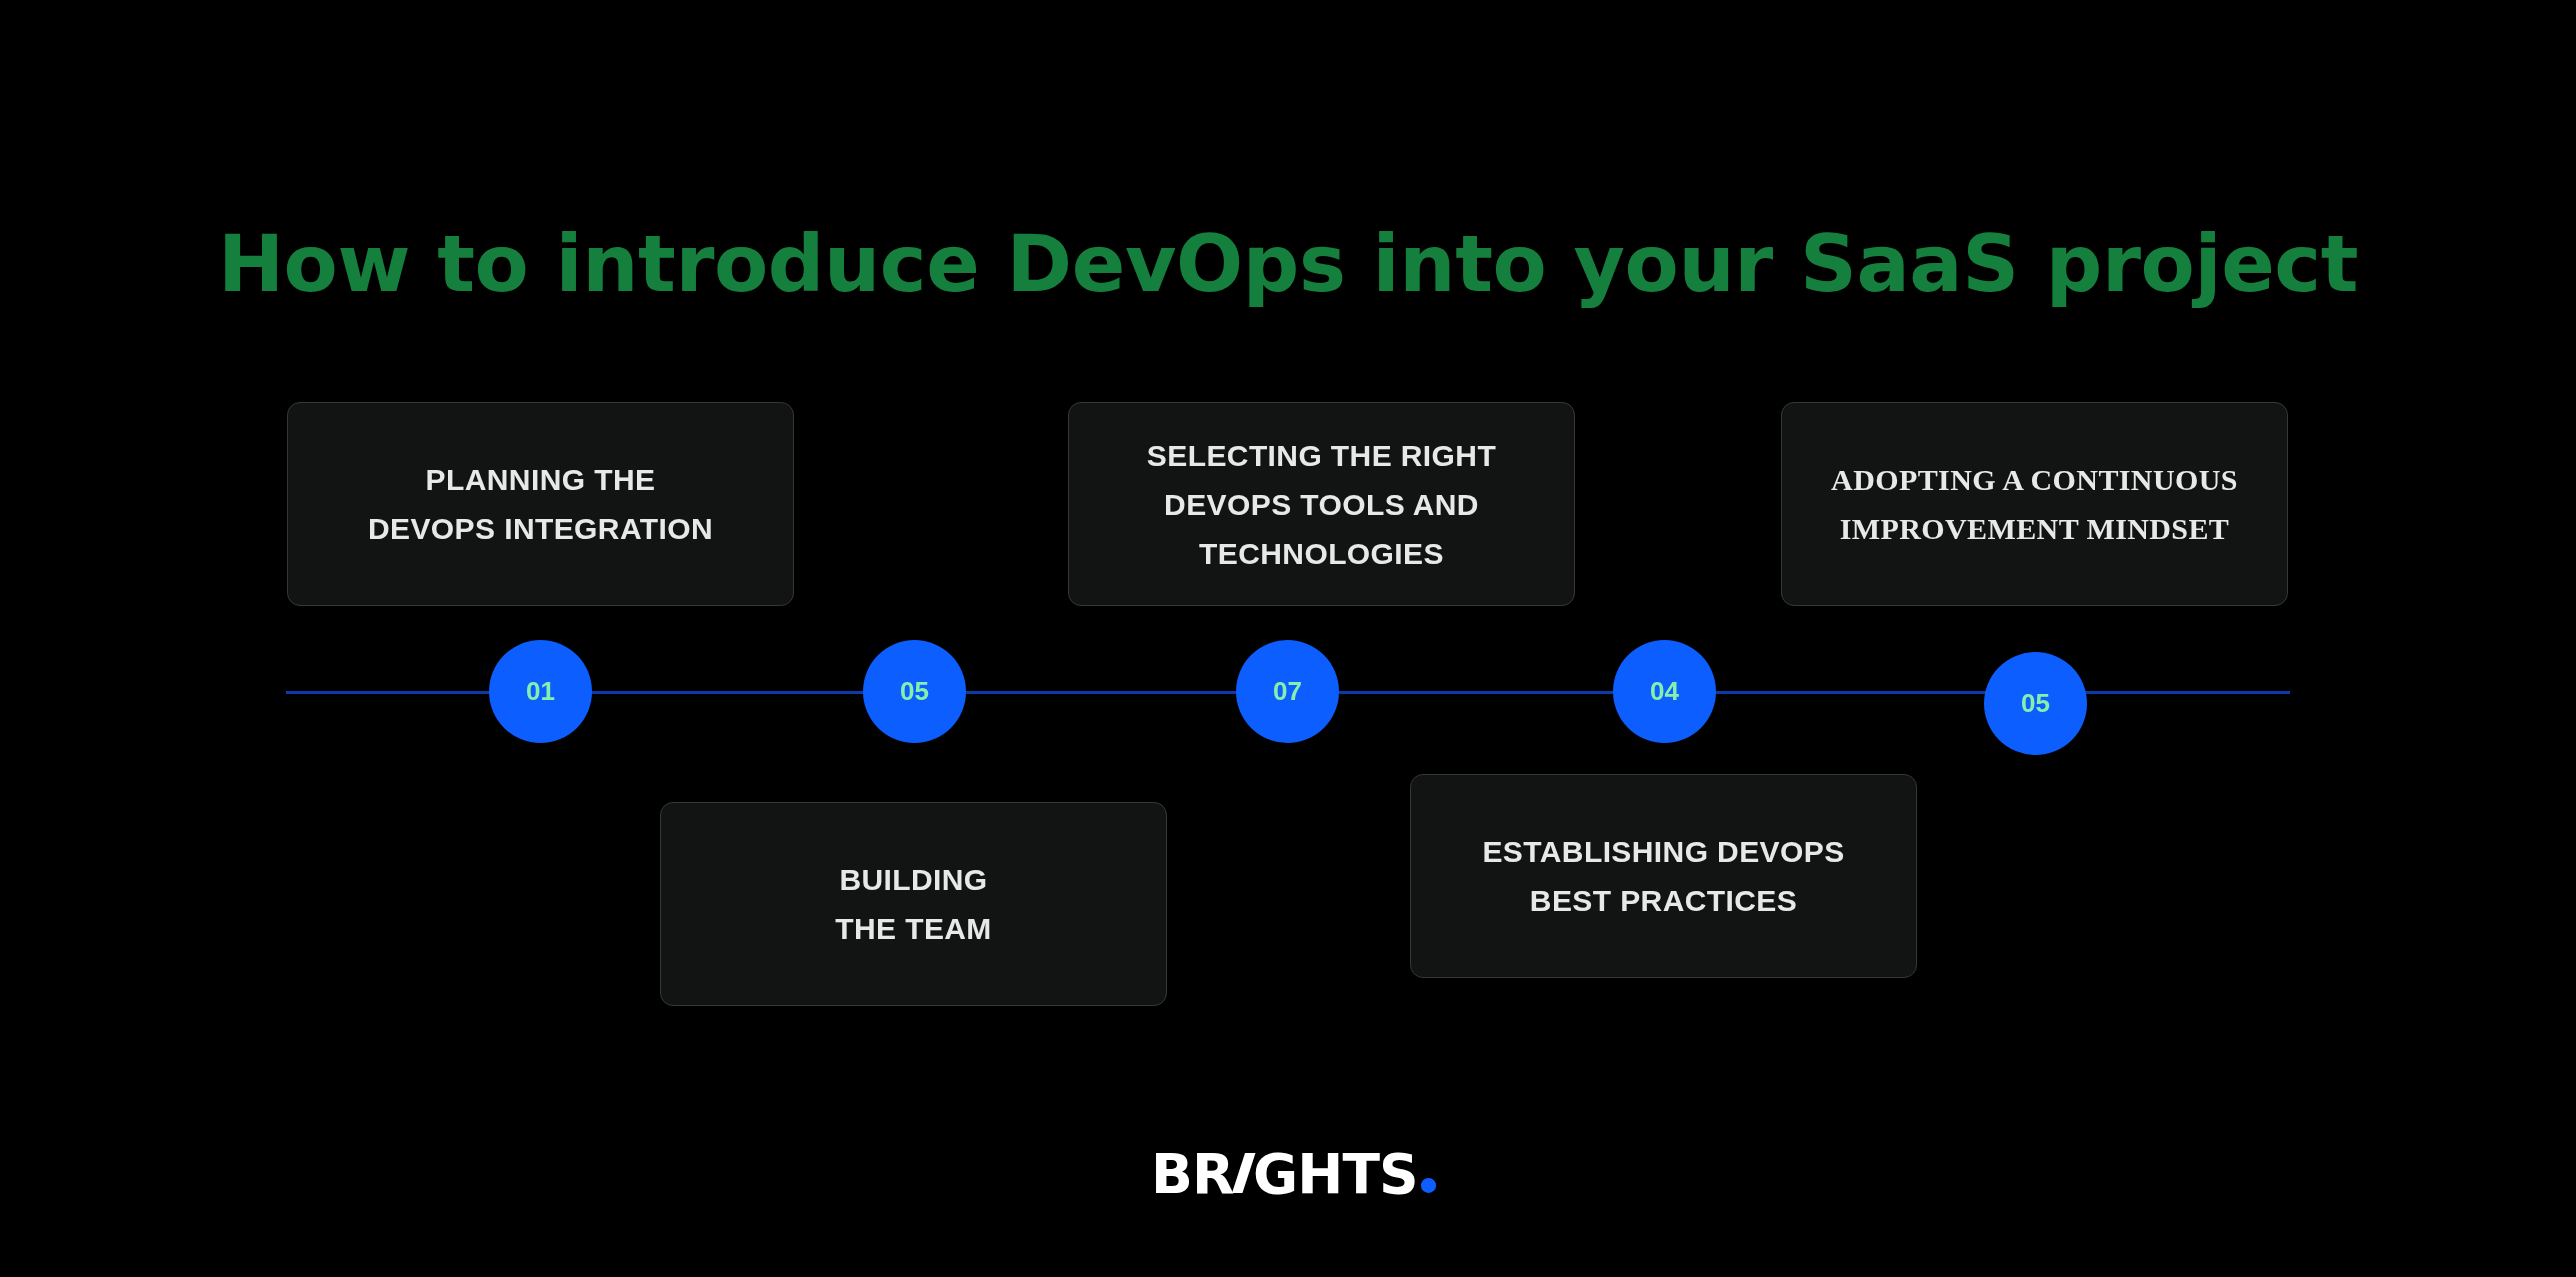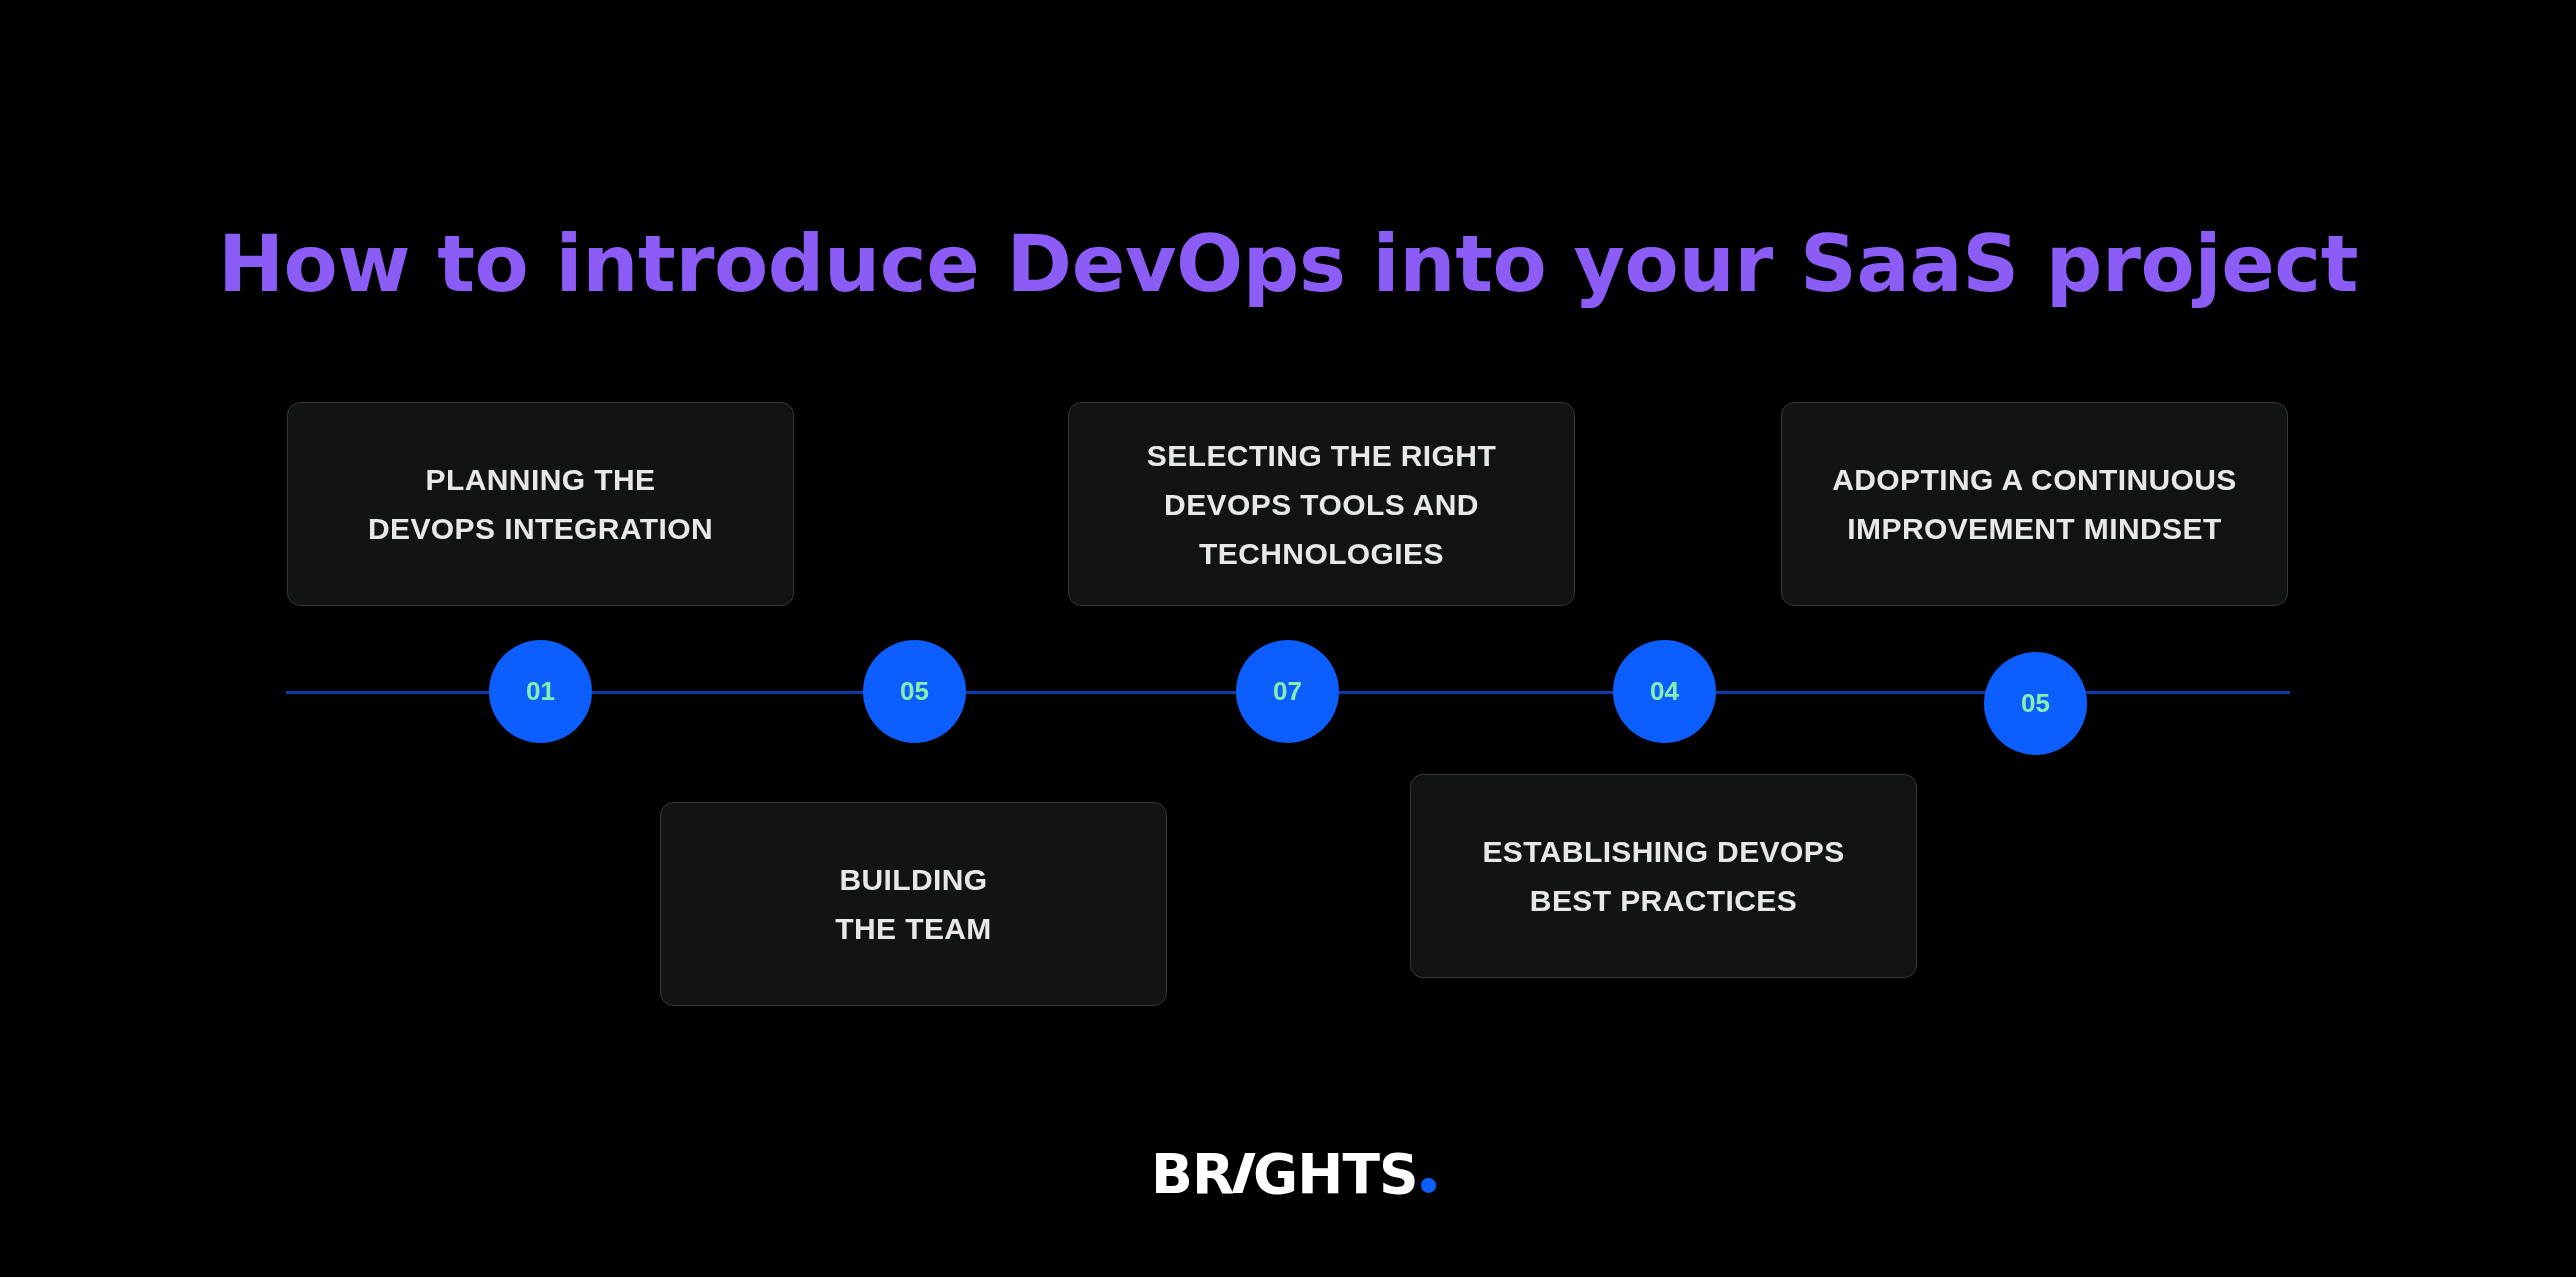--- a/index.html
+++ b/index.html
@@ -4,21 +4,21 @@
   <style>
     html, body { margin: 0; padding: 0; }
     body {
       width: 2576px; height: 1278px;
       background: #000000;
       position: relative; overflow: hidden;
       font-family: "Liberation Sans", sans-serif;
     }
     .title {
       position: absolute; left: 0; width: 2576px; top: 155px;
-      text-align: center; color: #8b5cf6;
+      text-align: center; color: #15803d;
       font-family: "DejaVu Sans", sans-serif;
       font-weight: bold; font-size: 79px; letter-spacing: -0.4px;
       line-height: 112px;
     }
     .timeline-line {
       position: absolute; left: 286px; top: 691px;
       width: 2004px; height: 2.6px; background: #0d3aa8;
     }
     .step-box {
       position: absolute; width: 505px; height: 202px;
@@ -77,21 +77,21 @@
 TECHNOLOGIES</div>
 </div>
 <div class="step-circle" style="left:1236px; top:640px;">07</div>
 
 <div class="step-box" style="left:1410px; top:774px;">
   <div class="step-text">ESTABLISHING DEVOPS
 BEST PRACTICES</div>
 </div>
 <div class="step-circle" style="left:1613px; top:640px;">04</div>
 
-<div class="step-box" style="left:1781px; top:402px;">
+<div class="step-box" style="left:1781px; top:402px;font-family:Liberation Serif, serif;">
   <div class="step-text">ADOPTING A CONTINUOUS
 IMPROVEMENT MINDSET</div>
 </div>
 <div class="step-circle" style="left:1984px; top:652px;">05</div>
 
 <div class="logo">
   <span>BR</span><span class="slant">I</span><span>GHTS</span><span class="dot"></span>
 </div>
 
 

